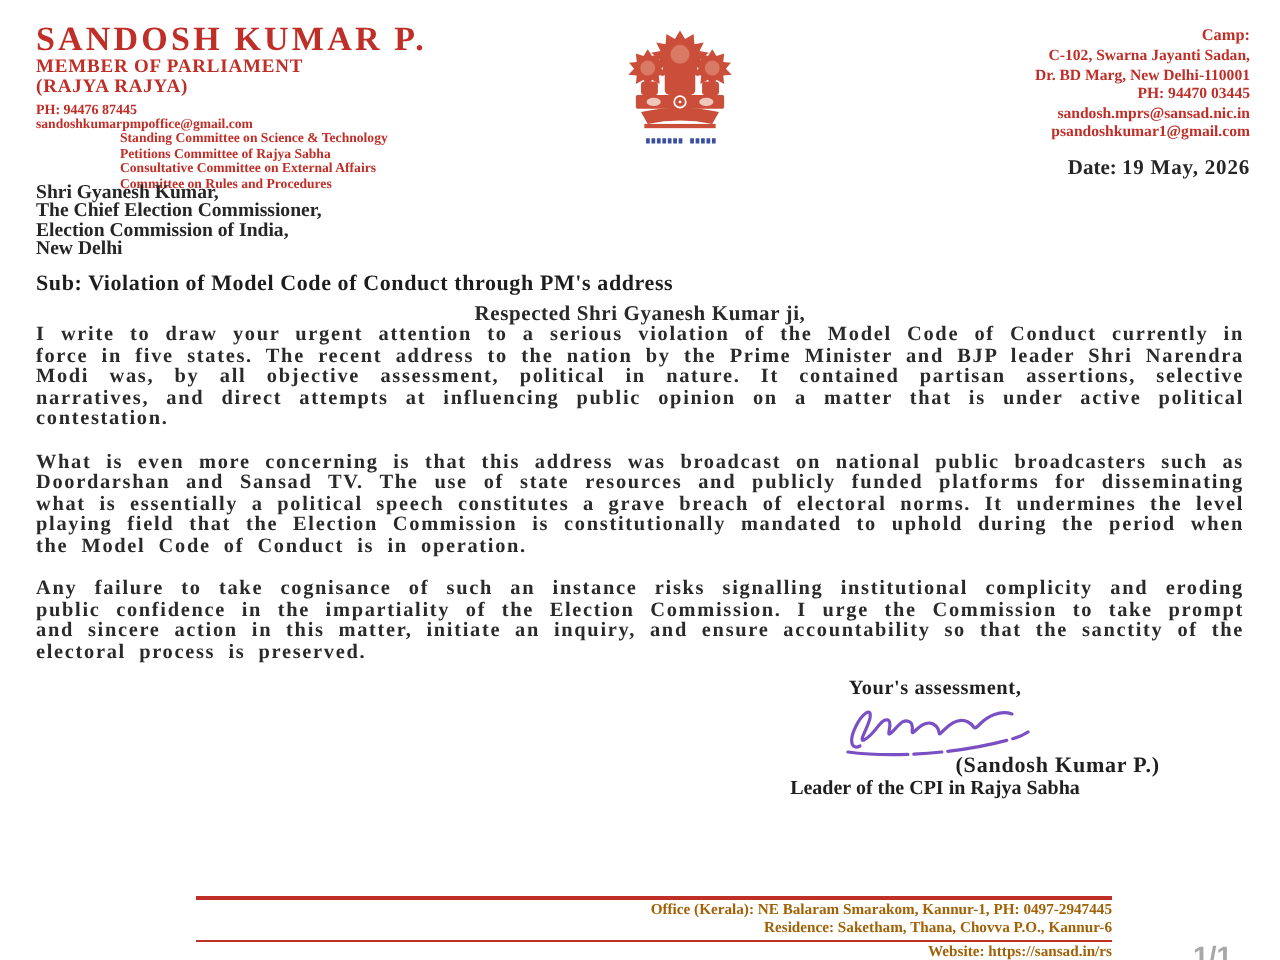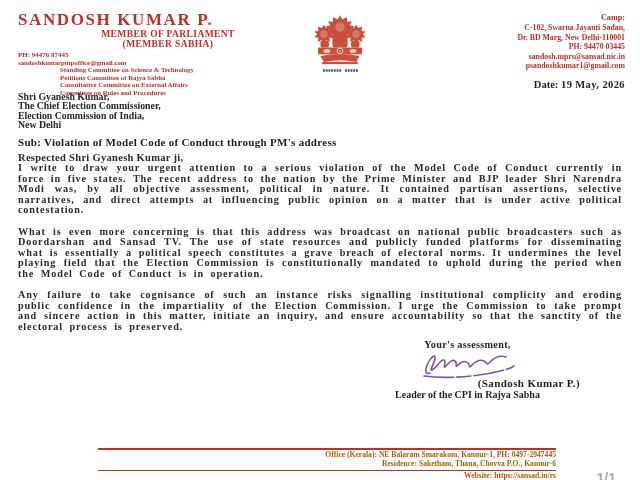--- a/index.html
+++ b/index.html
@@ -3,39 +3,39 @@
 <meta charset="utf-8">
 <style>
   html,body{margin:0;padding:0;background:#fff;}
   .page{
     position:relative;width:640px;height:480px;background:#ffffff;
     overflow:hidden;font-family:"Liberation Serif","DejaVu Serif",serif;
   }
   
   .lh-left{position:absolute;left:18px;top:11px;width:300px;color:#bf2f28;}
   .lh-name{font-size:17px;font-weight:800;letter-spacing:1.6px;line-height:1.05;}
-  .lh-role{font-size:9.5px;font-weight:700;letter-spacing:.4px;line-height:1.12;text-align:center;}
+  .lh-role{font-size:9.5px;font-weight:700;letter-spacing:.4px;line-height:1.12;}
   .lh-phone{font-size:7px;font-weight:700;margin-top:1px;}
   .lh-email{font-size:6.8px;font-weight:700;}
   .lh-member{font-size:7px;font-weight:800;}
   .lh-committees{font-size:6.8px;font-weight:700;padding-left:42px;line-height:1.12;}
   .lh-emblem{position:absolute;left:312px;top:14px;width:56px;height:62px;}
   .lh-right{position:absolute;right:15px;top:13px;width:220px;text-align:right;color:#bf2f28;
             font-size:7.8px;font-weight:700;line-height:1.22;}
   .lh-camp-label{font-size:8.2px;font-weight:800;}
   
   .date-line{position:absolute;right:15px;top:79px;font-size:10.5px;color:#262626;}
   .date-line .dl{font-weight:700;}
   .date-line .dv{font-weight:800;letter-spacing:.4px;}
   .addressee{position:absolute;left:18px;top:92px;color:#262626;
              font-size:9.8px;font-weight:700;line-height:9.3px;}
   .subject{position:absolute;left:18px;top:136px;width:604px;color:#1d1d1d;
            font-size:11px;font-weight:800;letter-spacing:.3px;}
   .body-block{position:absolute;left:18px;top:152px;width:604px;color:#2a2a2a;}
-  .salutation{font-size:10.5px;font-weight:800;letter-spacing:.3px;}
+  .salutation{font-size:10.5px;font-weight:800;letter-spacing:.3px;text-align:center;}
   .body-block p{
     margin:0 0 11px 0;font-size:10.2px;font-weight:700;line-height:10.5px;
     text-align:justify;letter-spacing:.85px;word-spacing:3.2px;
   }
   
   .sig-block{position:absolute;left:355px;top:339px;width:225px;text-align:center;color:#1f1f1f;}
   .closing{font-size:10.2px;font-weight:800;letter-spacing:.3px;}
   .sig-scrawl{display:block;margin:1px auto -2px auto;}
   .sig-name{font-size:11px;font-weight:800;letter-spacing:.4px;text-align:right;}
   .sig-title{font-size:10px;font-weight:700;}
@@ -49,21 +49,21 @@
                   font-size:14px;font-weight:700;}
 </style>
 </head>
 <body>
 
 <div class="page">
 
   <div class="lh-left">
     <div class="lh-name">SANDOSH KUMAR P.</div>
     <div class="lh-role">MEMBER OF PARLIAMENT</div>
-    <div class="lh-role">(MEMBER SABHA)</div>
+    <div class="lh-role">(RAJYA RAJYA)</div>
     <div class="lh-phone">PH: 94476 87445</div>
     <div class="lh-email">sandoshkumarpmpoffice@gmail.com</div>
     <div class="lh-committees">
       <div>Standing Committee on Science &amp; Technology</div>
       <div>Petitions Committee of Rajya Sabha</div>
       <div>Consultative Committee on External Affairs</div>
       <div>Committee on Rules and Procedures</div>
     </div>
   </div>
 

